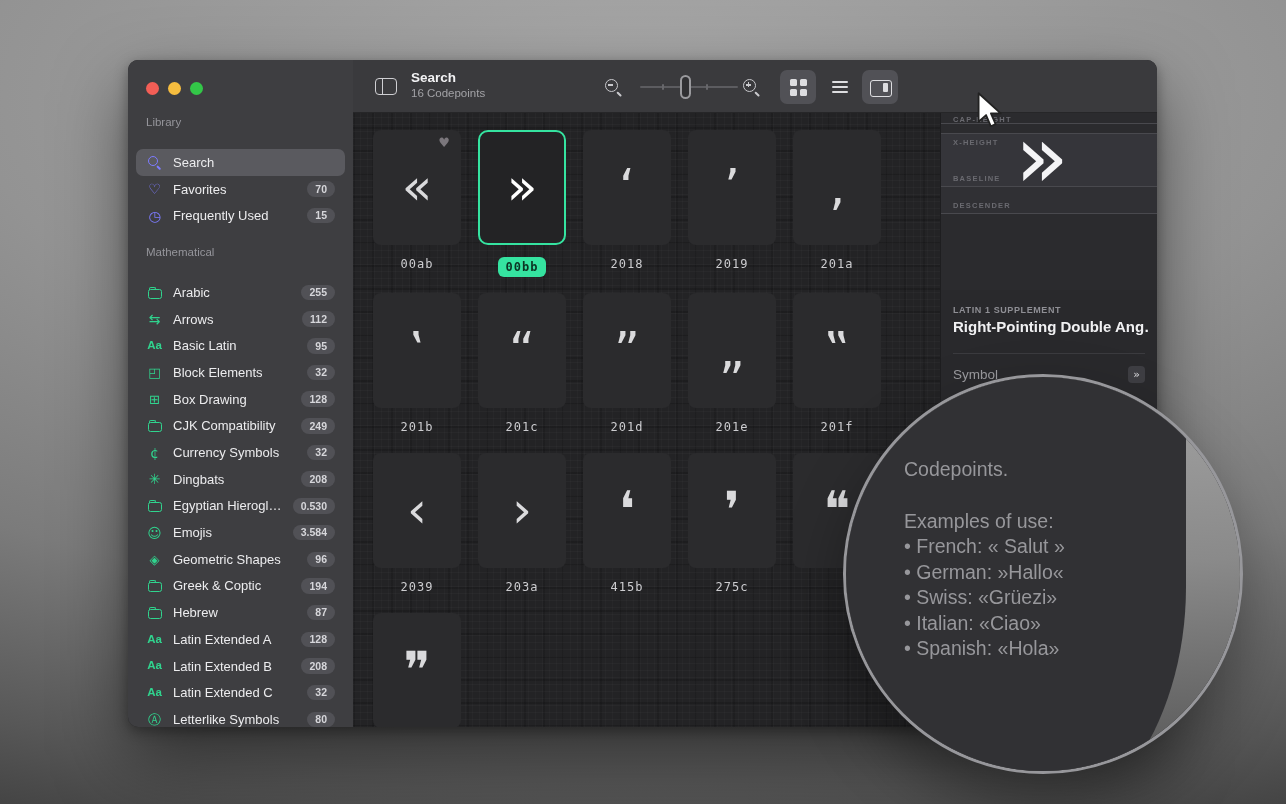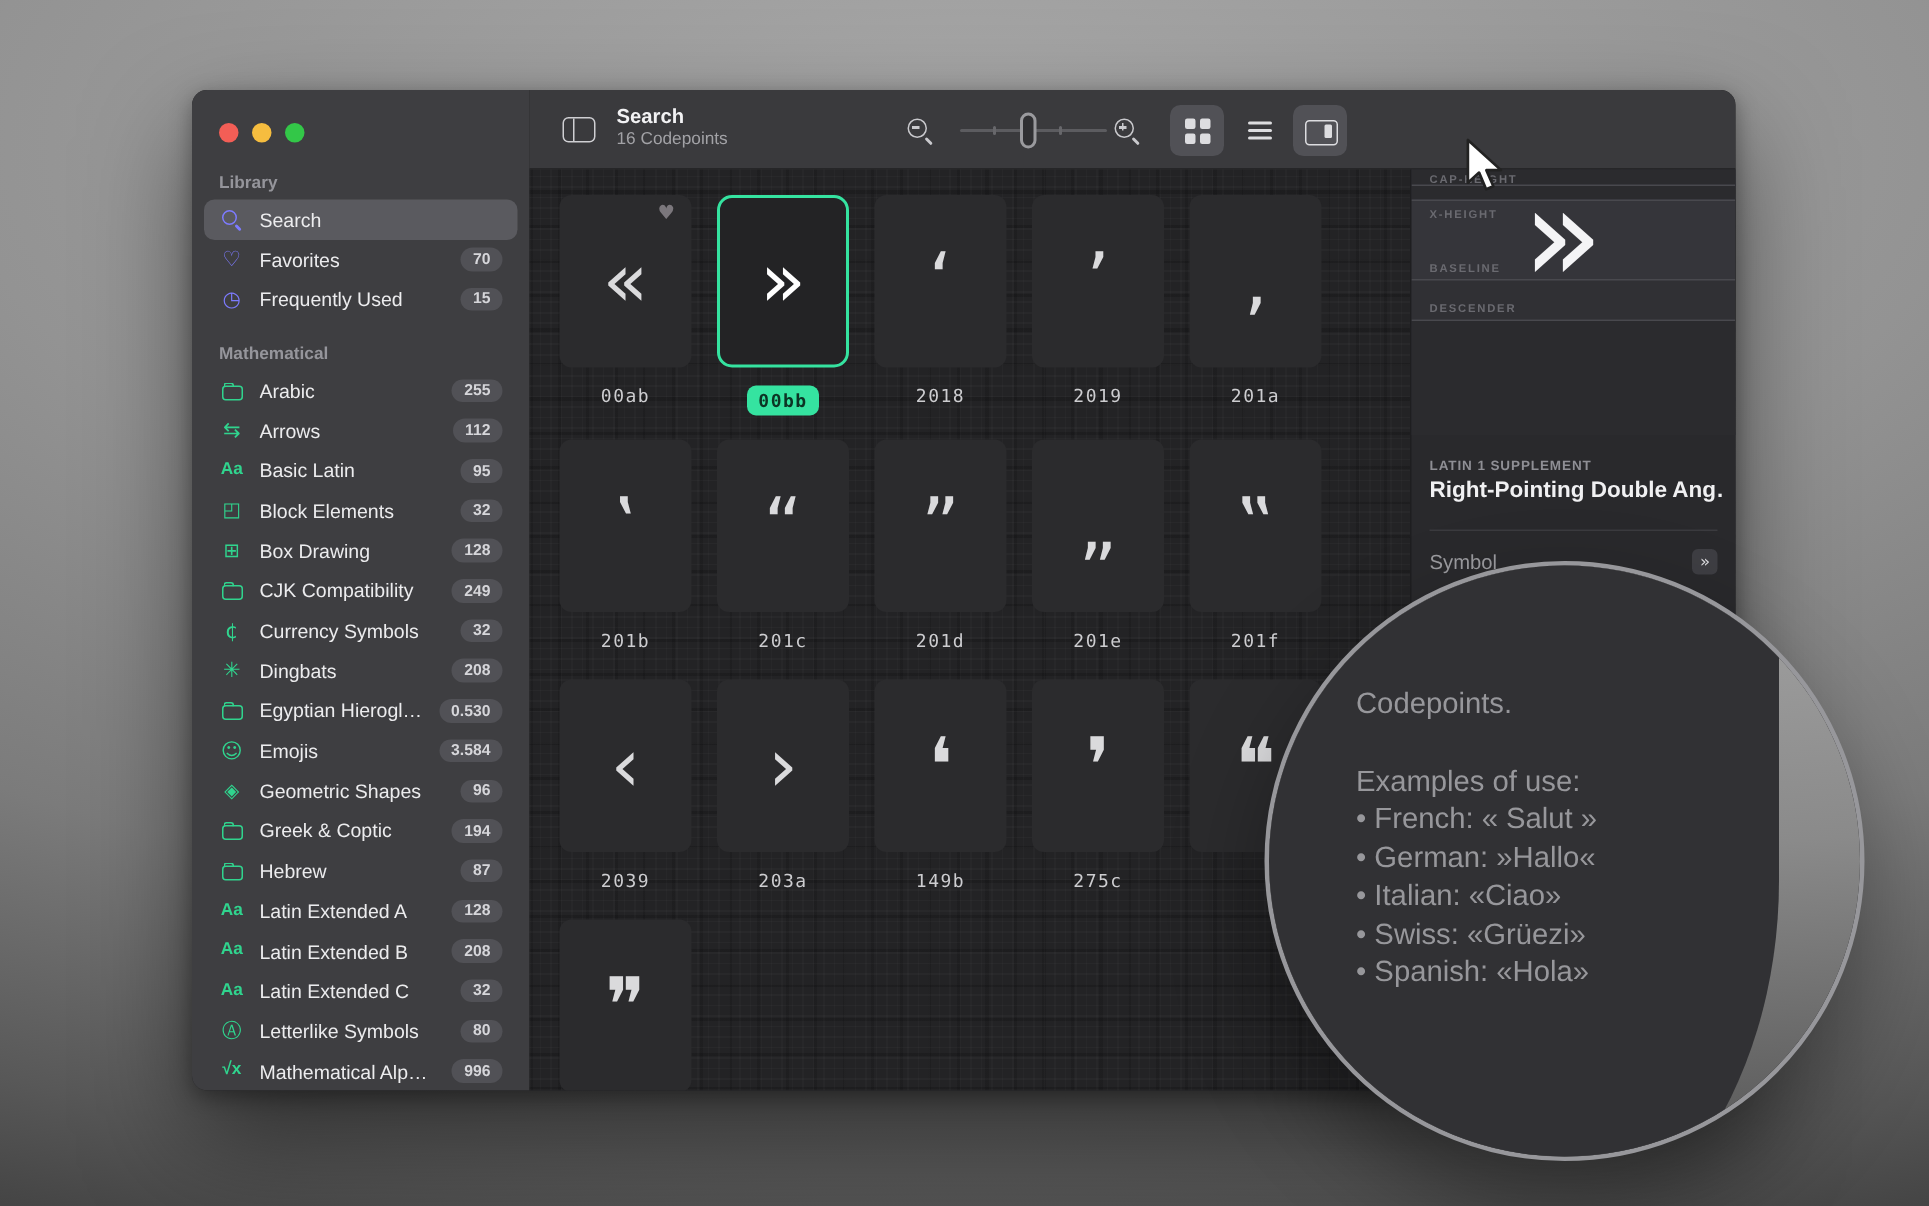--- a/index.html
+++ b/index.html
@@ -13,21 +13,21 @@
   .window {
     position:absolute; left:128px; top:60px; width:1029px; height:667px;
     border-radius:10px; overflow:hidden; background:#242426;
     box-shadow: 0 30px 70px rgba(0,0,0,.5), 0 4px 14px rgba(0,0,0,.35);
   }
   
   .sidebar { position:absolute; left:0; top:0; width:225px; height:100%; background:#3e3e41; }
   .traffic { display:flex; gap:9px; padding:22px 0 0 18px; }
   .tl { width:13px; height:13px; border-radius:50%; }
   .tl.red{ background:#f35e56; } .tl.yellow{ background:#f6bd3f; } .tl.green{ background:#33c748; }
-  .side-header { padding:21px 18px 5px 18px; color:#95959b; font-size:11.5px; font-weight:700; }
+  .side-header { padding:21px 18px 21px 18px; color:#95959b; font-size:11.5px; font-weight:400; }
   .side-header.second { padding-top:17px; }
   .side-row {
     display:flex; align-items:center; height:26.7px; margin:0 8px; border-radius:7px;
     padding:0 10px; gap:10px; cursor:default;
   }
   .side-row.selected { background:#5a5a5f; }
   .side-row .label { flex:1; font-size:13px; color:#ecECEE; color:#ececee; white-space:nowrap; overflow:hidden; text-overflow:ellipsis; }
   .count-badge {
     font-size:10.5px; font-weight:700; color:#d6d6da; background:#515156;
     border-radius:9px; padding:2.5px 8px; line-height:1;
@@ -306,21 +306,21 @@
         <div class="code-label" data-name="codepoint-label" style="left: 230px; top: 307px;">201d</div>
         <div class="cell" data-name="glyph-cell-201e" style="left: 335px; top: 180px;"><span data-name="glyph">„</span></div>
         <div class="code-label" data-name="codepoint-label" style="left: 335px; top: 307px;">201e</div>
         <div class="cell" data-name="glyph-cell-201f" style="left: 440px; top: 180px;"><span data-name="glyph">‟</span></div>
         <div class="code-label" data-name="codepoint-label" style="left: 440px; top: 307px;">201f</div>
         <div class="cell" data-name="glyph-cell-2039" style="left: 20px; top: 340px;"><span data-name="glyph">‹</span></div>
         <div class="code-label" data-name="codepoint-label" style="left: 20px; top: 467px;">2039</div>
         <div class="cell" data-name="glyph-cell-203a" style="left: 125px; top: 340px;"><span data-name="glyph">›</span></div>
         <div class="code-label" data-name="codepoint-label" style="left: 125px; top: 467px;">203a</div>
         <div class="cell" data-name="glyph-cell-275b" style="left: 230px; top: 340px;"><span data-name="glyph">❛</span></div>
-        <div class="code-label" data-name="codepoint-label" style="left: 230px; top: 467px;">149b</div>
+        <div class="code-label" data-name="codepoint-label" style="left: 230px; top: 467px;">415b</div>
         <div class="cell" data-name="glyph-cell-275c" style="left: 335px; top: 340px;"><span data-name="glyph">❜</span></div>
         <div class="code-label" data-name="codepoint-label" style="left: 335px; top: 467px;">275c</div>
         <div class="cell" data-name="glyph-cell-275d" style="left: 440px; top: 340px;"><span data-name="glyph">❝</span></div>
         <div class="cell" data-name="glyph-cell-275e" style="left: 20px; top: 500px;"><span data-name="glyph">❞</span></div>
       </div>
 
     <div class="inspector" data-name="inspector-panel">
       <div class="preview" id="preview" data-name="glyph-preview">
         <div class="band-x" data-name="x-height-band"></div>
         <div class="band-desc" data-name="descender-band"></div>
@@ -347,22 +347,22 @@
 
   <div class="loupe" data-name="magnifier-loupe">
     <div class="loupe-gray" data-name="loupe-background"></div>
     <div class="loupe-dark" data-name="loupe-magnified-panel"></div>
     <div class="loupe-text" id="loupe-text" data-name="loupe-description-text">
         <div class="loupe-line" data-name="loupe-text-line">Codepoints.</div>
         <div class="loupe-line spacer" data-name="loupe-text-line"></div>
         <div class="loupe-line" data-name="loupe-text-line">Examples of use:</div>
         <div class="loupe-line" data-name="loupe-text-line">• French: « Salut »</div>
         <div class="loupe-line" data-name="loupe-text-line">• German: »Hallo«</div>
+        <div class="loupe-line" data-name="loupe-text-line">• Swiss: «Grüezi»</div>
         <div class="loupe-line" data-name="loupe-text-line">• Italian: «Ciao»</div>
-        <div class="loupe-line" data-name="loupe-text-line">• Swiss: «Grüezi»</div>
         <div class="loupe-line" data-name="loupe-text-line">• Spanish: «Hola»</div>
       </div>
   </div>
 
   <svg class="cursor" data-name="mouse-cursor" width="26" height="38" viewBox="0 0 20 30">
     <path d="M1 1 L1 23.5 L6.9 18.2 L10.6 27 L14.4 25.4 L10.7 16.9 L18.4 16.9 Z" fill="#ffffff" stroke="#222222" stroke-width="1.4" stroke-linejoin="round"></path>
   </svg>
 
 </div>
 

